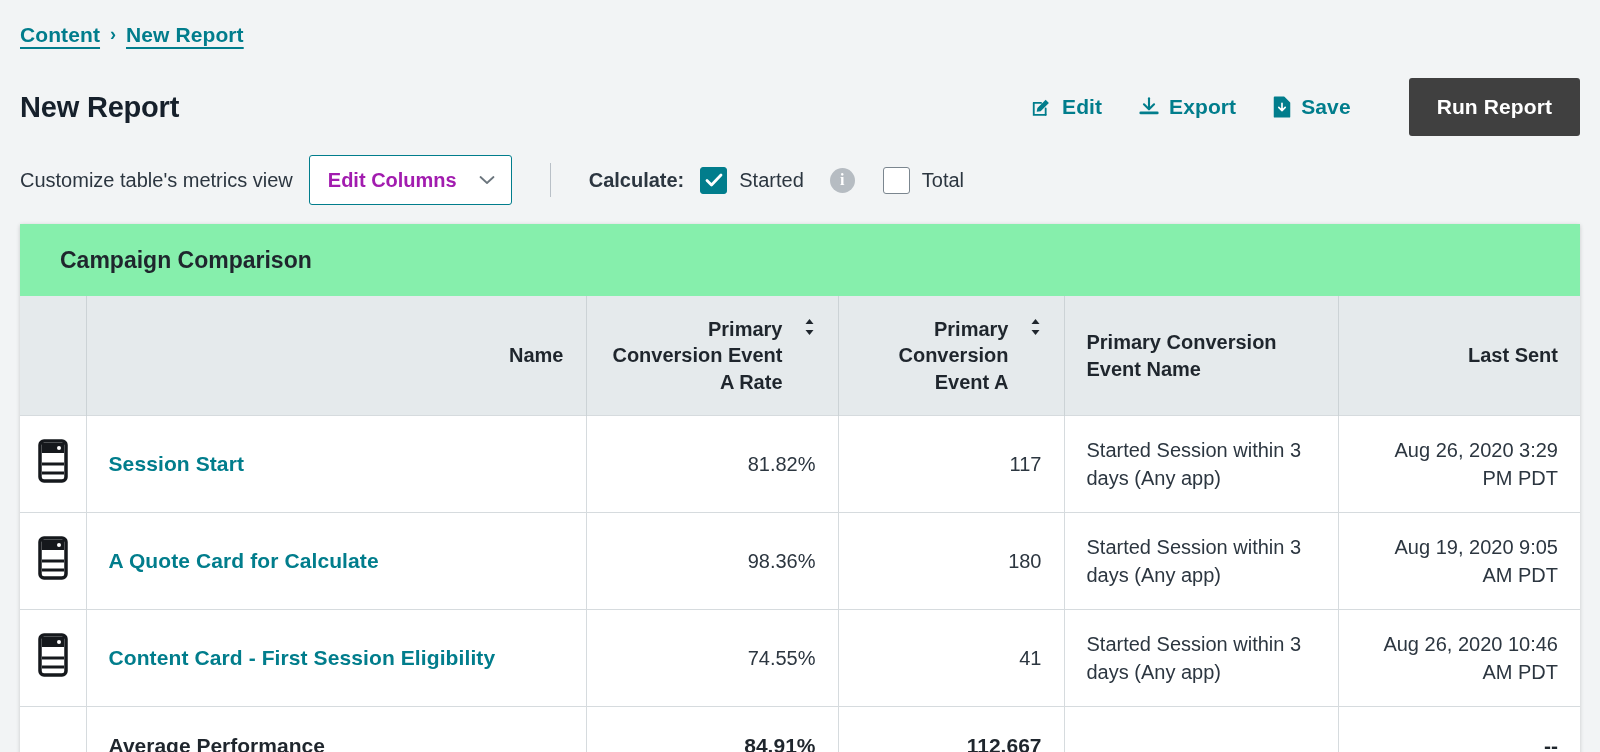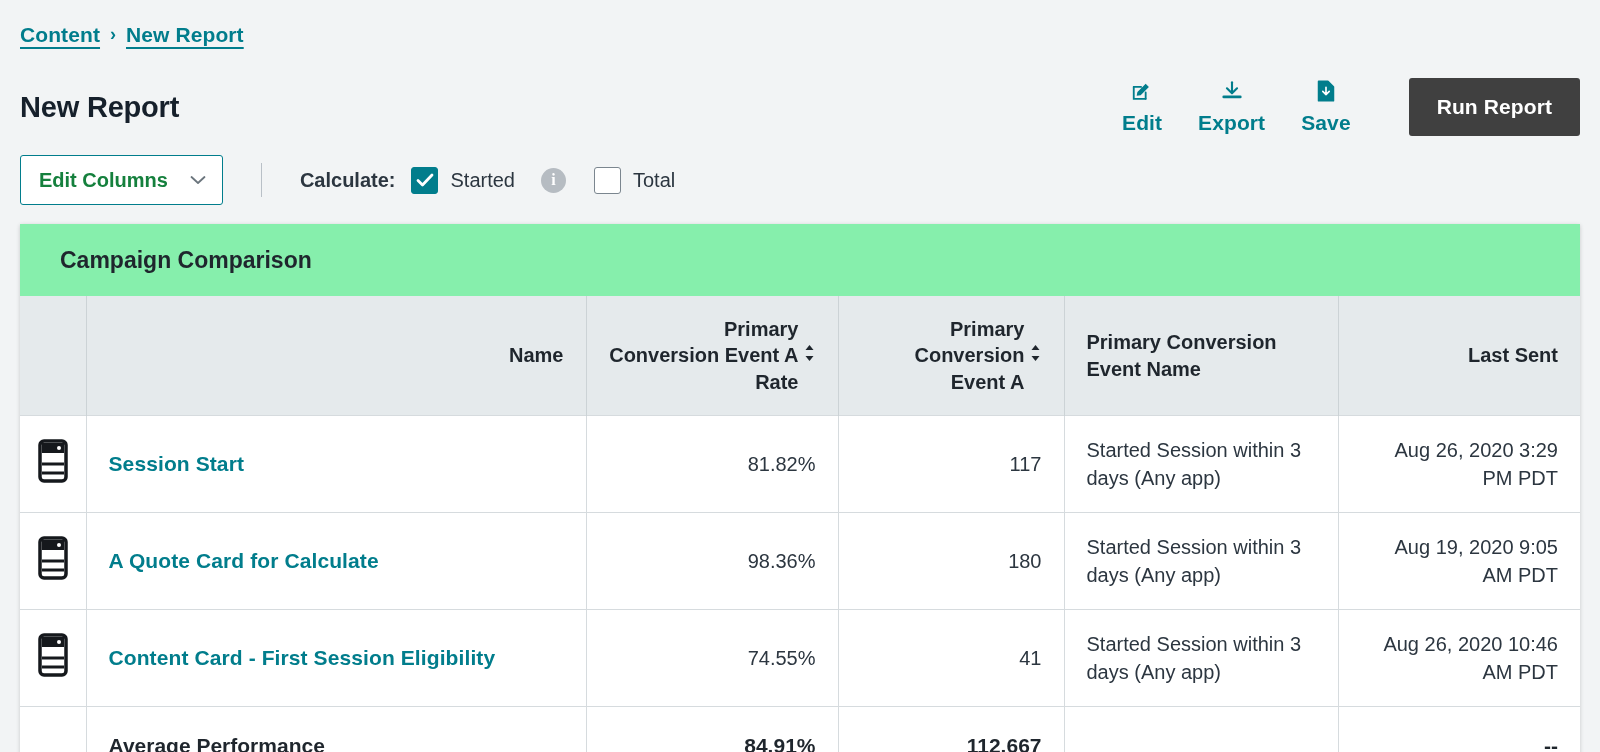--- a/index.html
+++ b/index.html
@@ -68,21 +68,20 @@
     gap: 9px;
     color: #017d8c;
     font-size: 21px;
     font-weight: 700;
     cursor: pointer;
     background: none;
     border: none;
     padding: 0;
     font-family: inherit;
     letter-spacing: 0.1px;
-    flex-direction: column;
   }
   .action-btn svg { display: block; }
   .run-report {
     background: #404040;
     color: #ffffff;
     font-size: 21px;
     font-weight: 700;
     border: none;
     border-radius: 3px;
     padding: 0 28px;
@@ -112,21 +111,21 @@
     gap: 22px;
     border: 1px solid #017d8c;
     border-radius: 3px;
     background: #ffffff;
     height: 48px;
     padding: 0 16px 0 18px;
     cursor: pointer;
     min-width: 148px;
   }
   .edit-columns-label {
-    color: #15803d;
+    color: #a21caf;
     font-size: 20px;
     font-weight: 700;
   }
   .divider {
     width: 1px;
     height: 34px;
     background: #b9c0c7;
     margin: 0 38px;
   }
   .calc-label {
@@ -208,23 +207,22 @@
   }
   thead th:last-child { border-right: none; }
   th.col-icon { width: 66px; padding: 0; }
   th.col-name { width: 500px; text-align: right; margin-left: 20px; }
   th.col-rate { width: 252px; text-align: right; }
   th.col-count { width: 226px; text-align: right; }
   th.col-evname { width: 274px; text-align: left; }
   th.col-lastsent { text-align: right; }
   .sort-head {
     display: inline-flex;
-    align-items: center;
     justify-content: flex-end;
-    gap: 4px;
+    gap: 20px;
     text-align: right;
   }
   tbody td {
     font-size: 20px;
     color: #2c3640;
     padding: 20px 22px;
     border-top: 1px solid #d6dbde;
     border-right: 1px solid #d6dbde;
     vertical-align: middle;
     line-height: 1.4;
@@ -298,20 +296,21 @@
           </svg>
         </span>
         <span>Save</span>
       </button>
 
       <button class="run-report">Run Report</button>
     </div>
   </div>
 
   <div class="toolbar">
+    <span class="toolbar-label">Customize table's metrics view</span>
 
     <div class="edit-columns">
       <span class="edit-columns-label">Edit Columns</span>
       <span>
         <svg width="16" height="10" viewBox="0 0 16 10" fill="none" stroke="#6b757d" stroke-width="1.8" stroke-linecap="round" stroke-linejoin="round">
           <path d="M1.5 2l6.5 6 6.5-6"></path>
         </svg>
       </span>
     </div>
 

